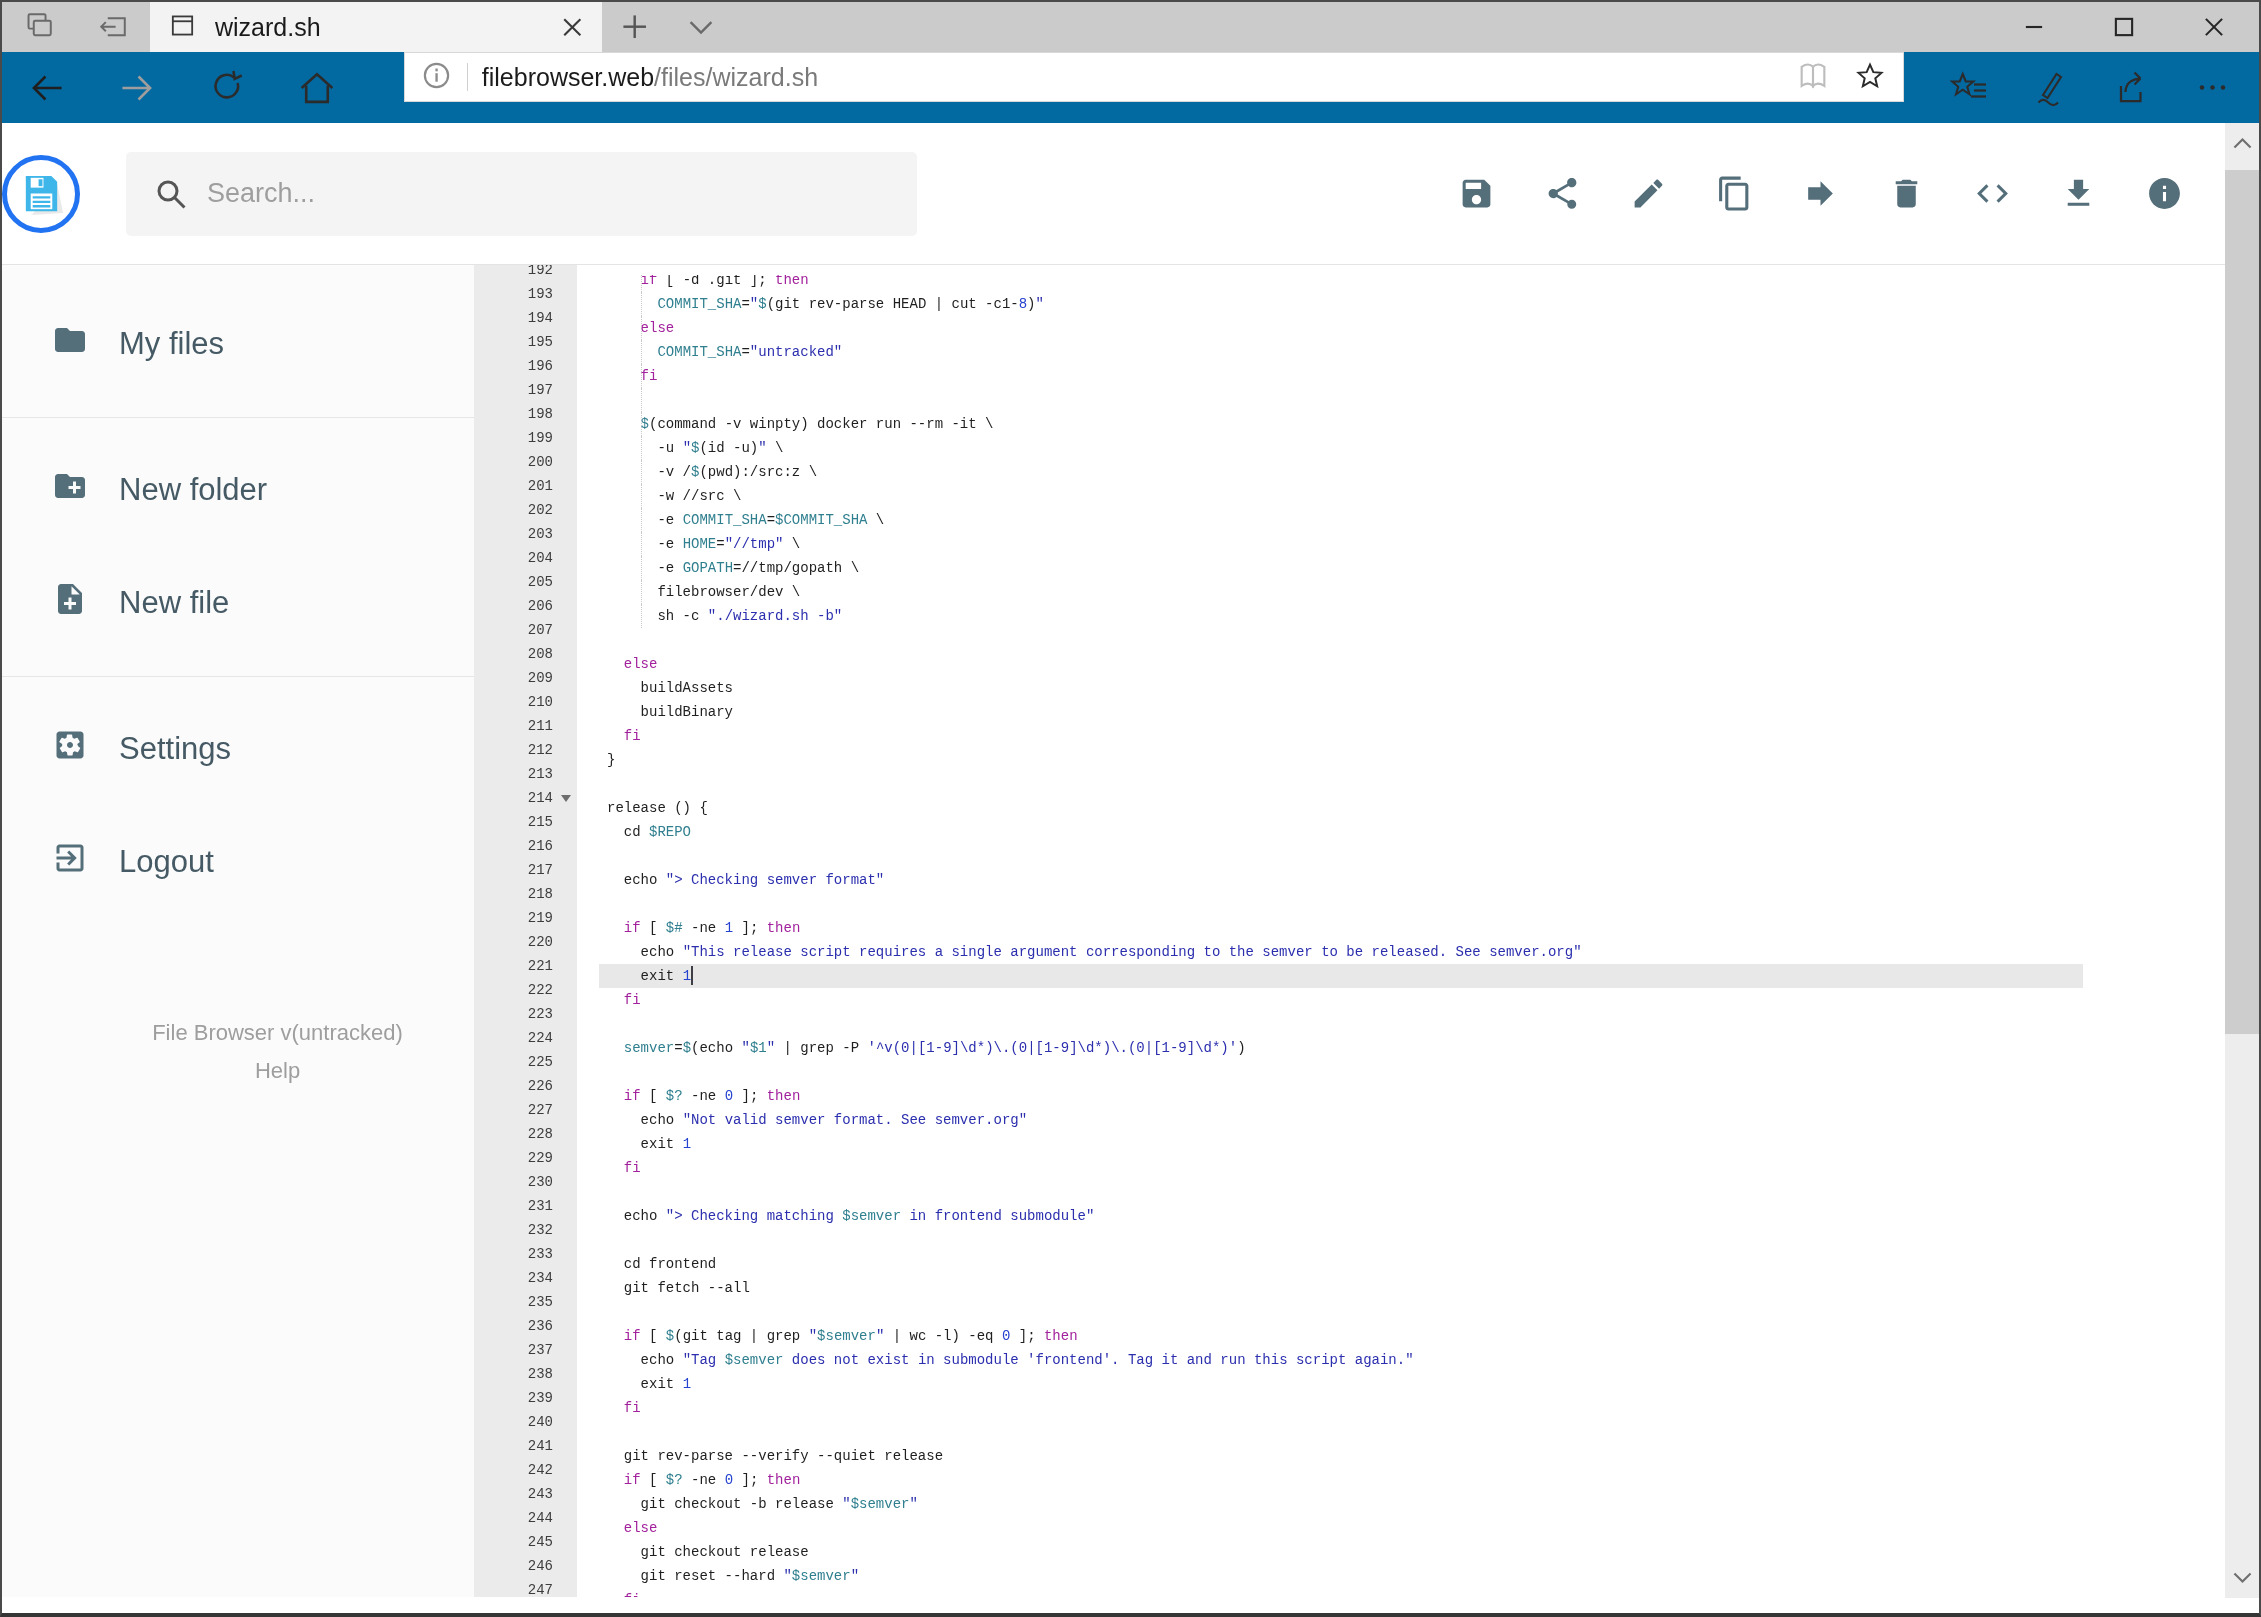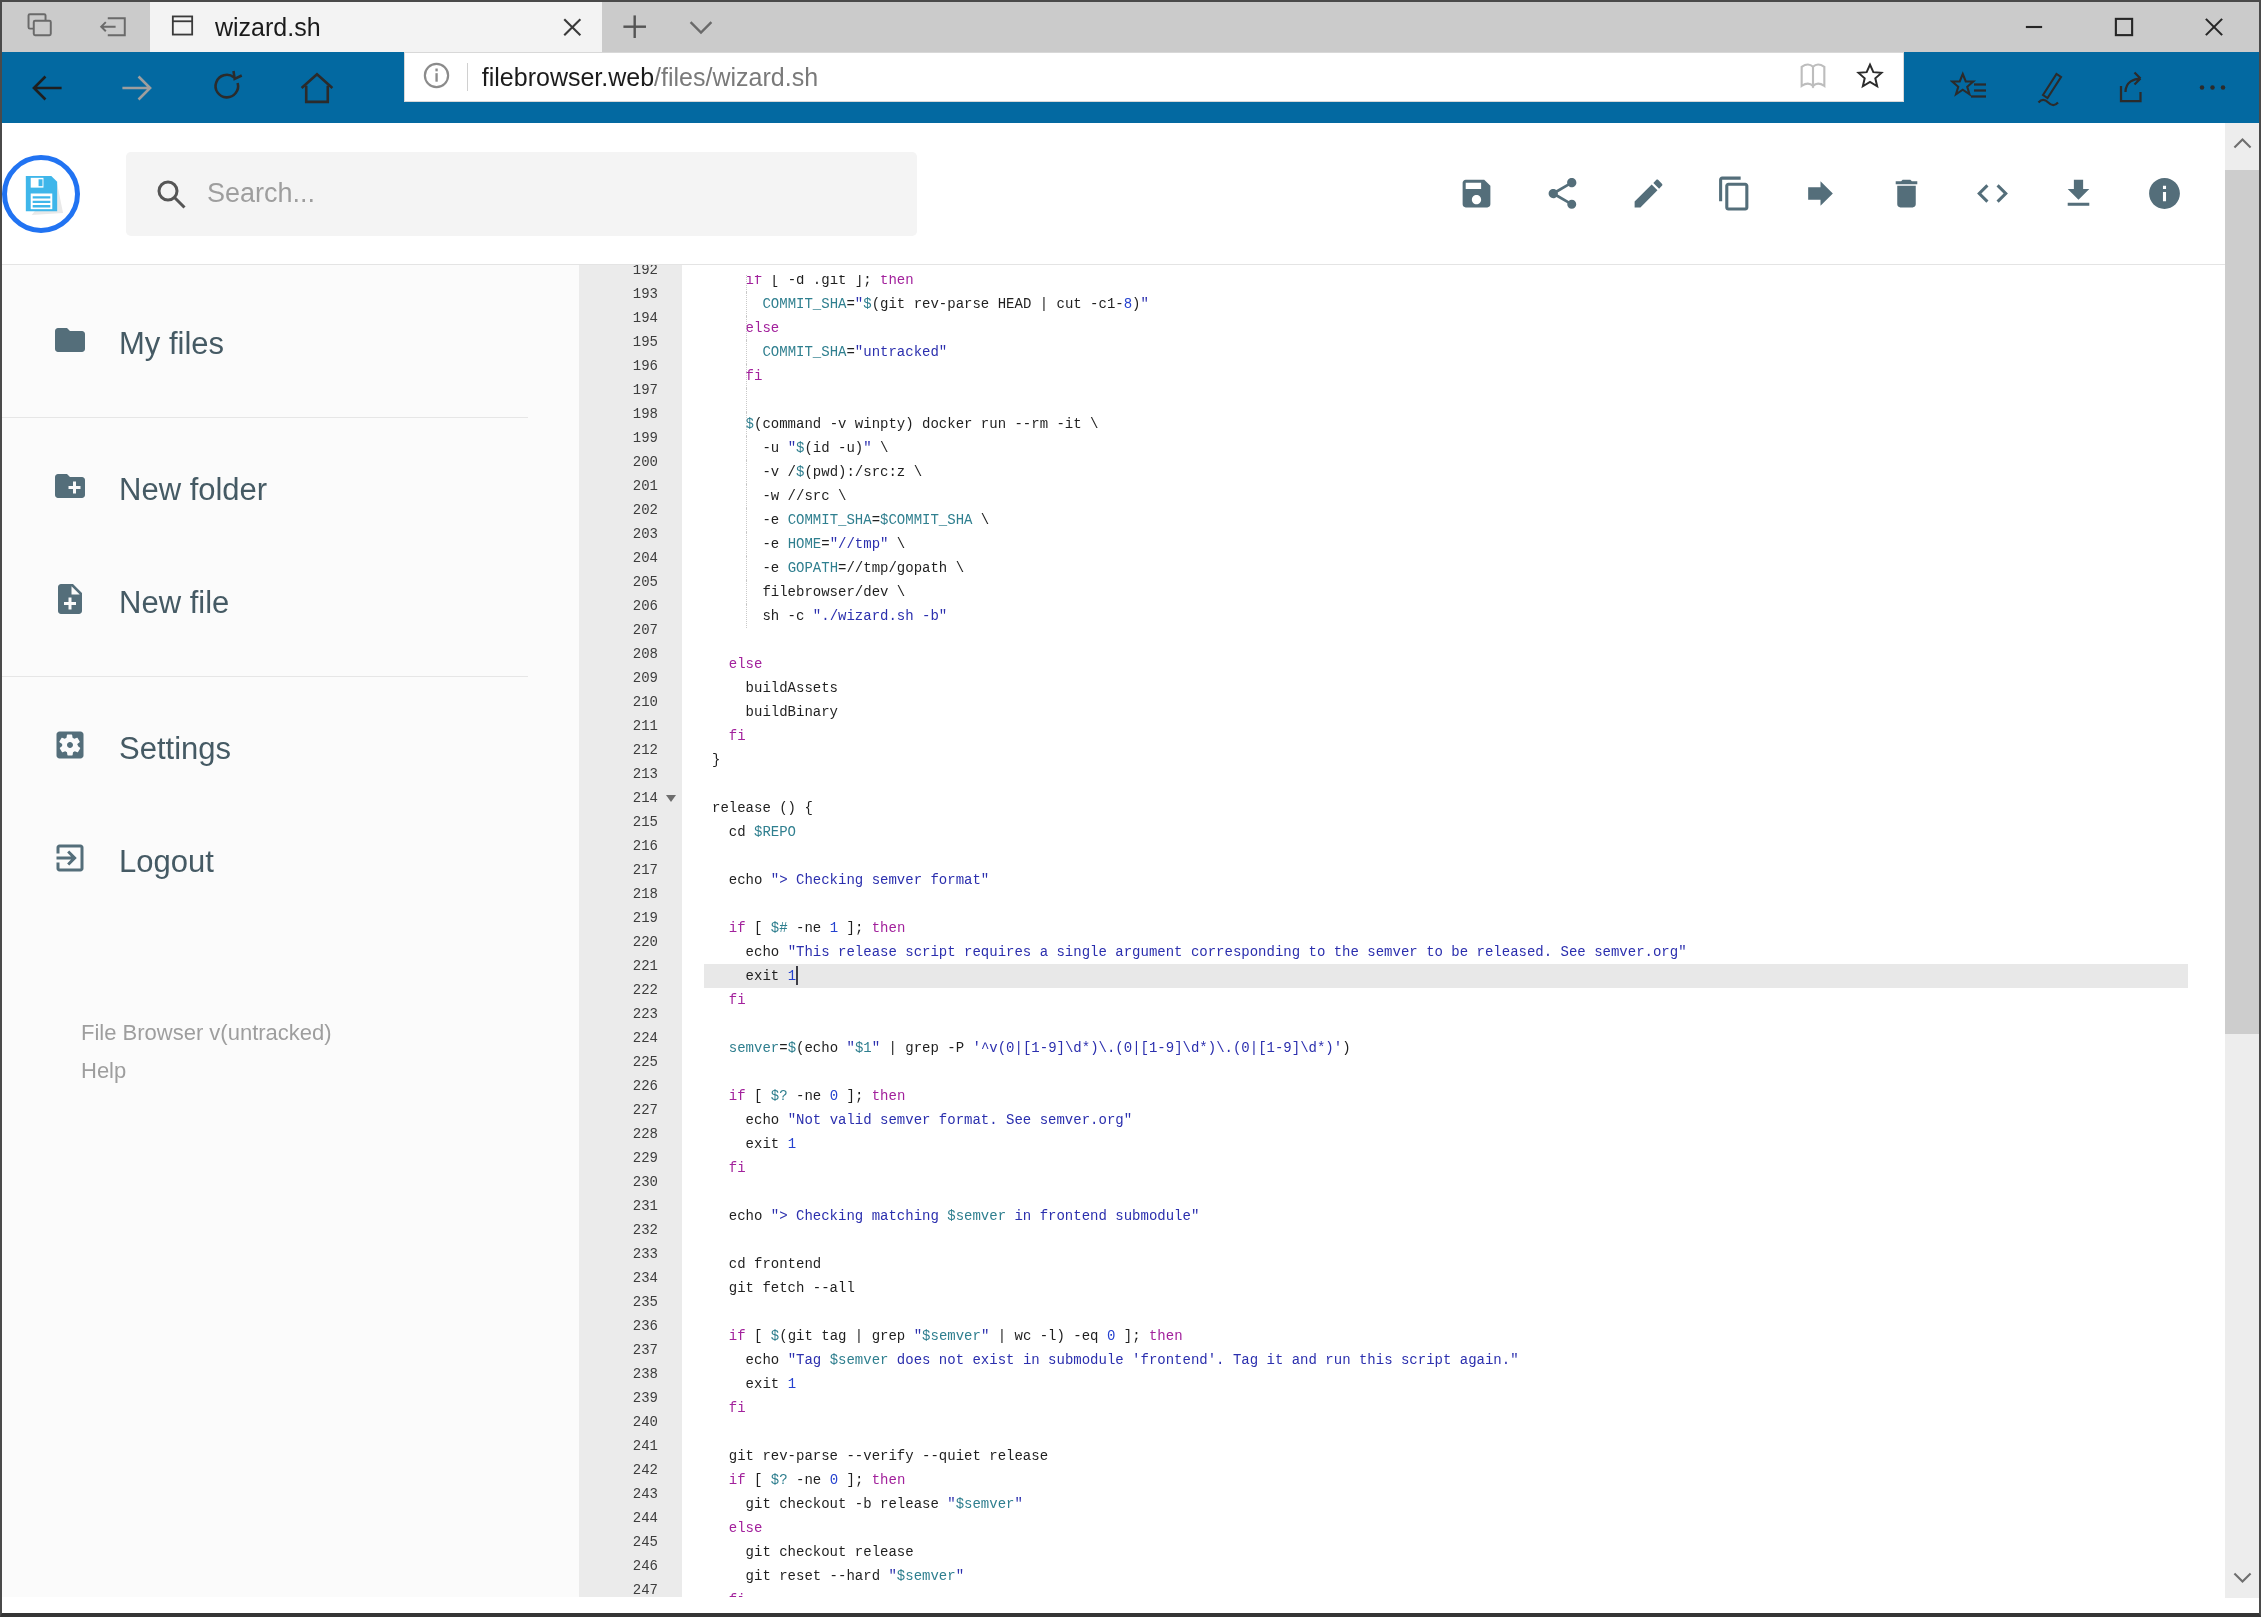--- a/index.html
+++ b/index.html
@@ -40,21 +40,21 @@
           display:flex; align-items:center; justify-content:center; overflow:hidden; }
   .searchbox { position:relative; margin-left:46px; }
   .searchbox input { width:791px; height:84px; background:#f4f4f4; border:none; border-radius:4.8px;
                      font-size:27px; color:#333; padding-left:81px; outline:none; font-family:"Liberation Sans",sans-serif; }
   .searchbox input::placeholder { color:#9e9e9e; }
   .searchicon { position:absolute; left:27.4px; top:24px; }
   .toolbar { margin-left:auto; margin-right:76px; display:flex; gap:49px; align-items:center; }
   .toolbar button { background:none; border:none; width:37px; height:37px; padding:0; cursor:pointer; }
 
   .main { display:flex; height:1332px; }
-  .sidebar { width:577px; background:#fbfbfb; padding-top:22.6px; }
+  .sidebar { width:472px; background:#fbfbfb; padding-top:22.6px;text-align:center; }
   .sbitem { display:flex; align-items:center; height:113px; padding-left:50px; gap:31px;
             color:#455a64; font-size:31px; cursor:pointer; }
   .sbdivider { border:none; border-top:0.8px solid #e6e6e6; margin:16px 0; width:526px; }
   .sbfooter { margin-top:95px; padding-left:79px; font-size:22px; color:#9e9e9e; line-height:38px; }
 
   
   .editor { flex:1; position:relative; background:#fff; overflow:hidden; }
   .gutter { position:absolute; left:0; top:0; bottom:0; width:103px; background:#ebebeb; overflow:hidden; }
   .gutrows, .coderows { margin-top:-7.3px; font-family:Liberation Mono, monospace; font-size:14px;padding-left:22px; }
   .codearea { position:absolute; left:103px; top:0; right:0; bottom:0; overflow:hidden;margin-top:10px; }

